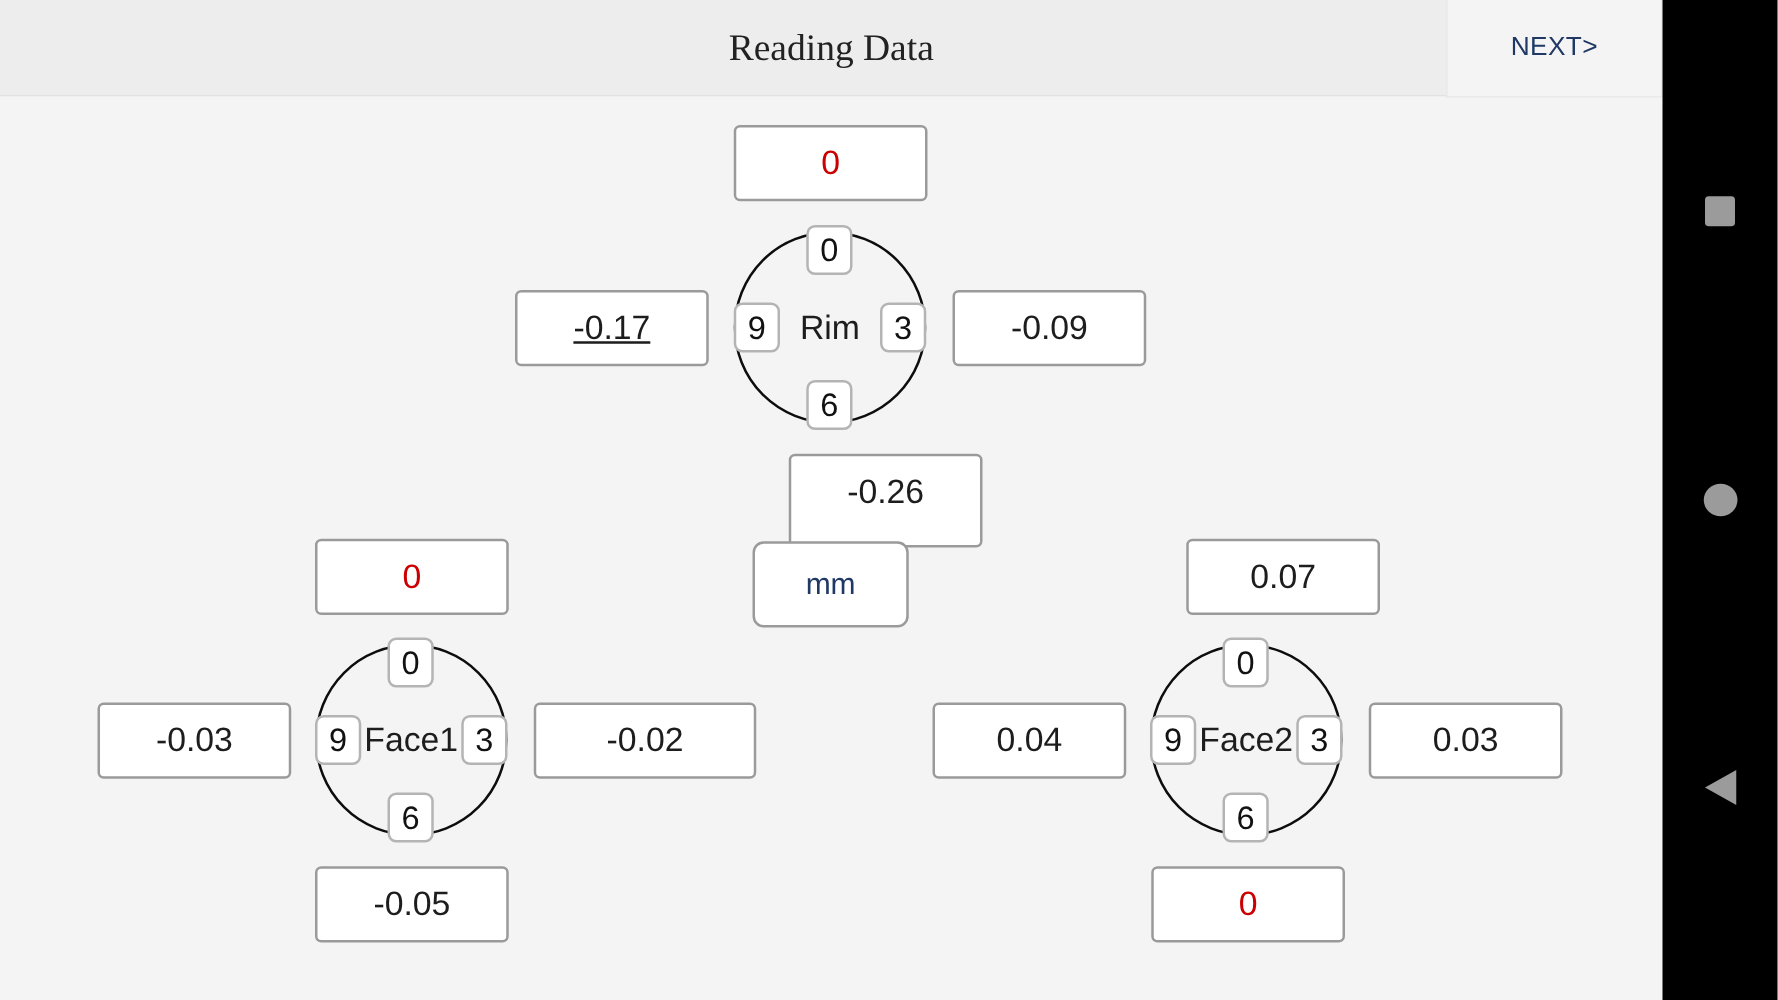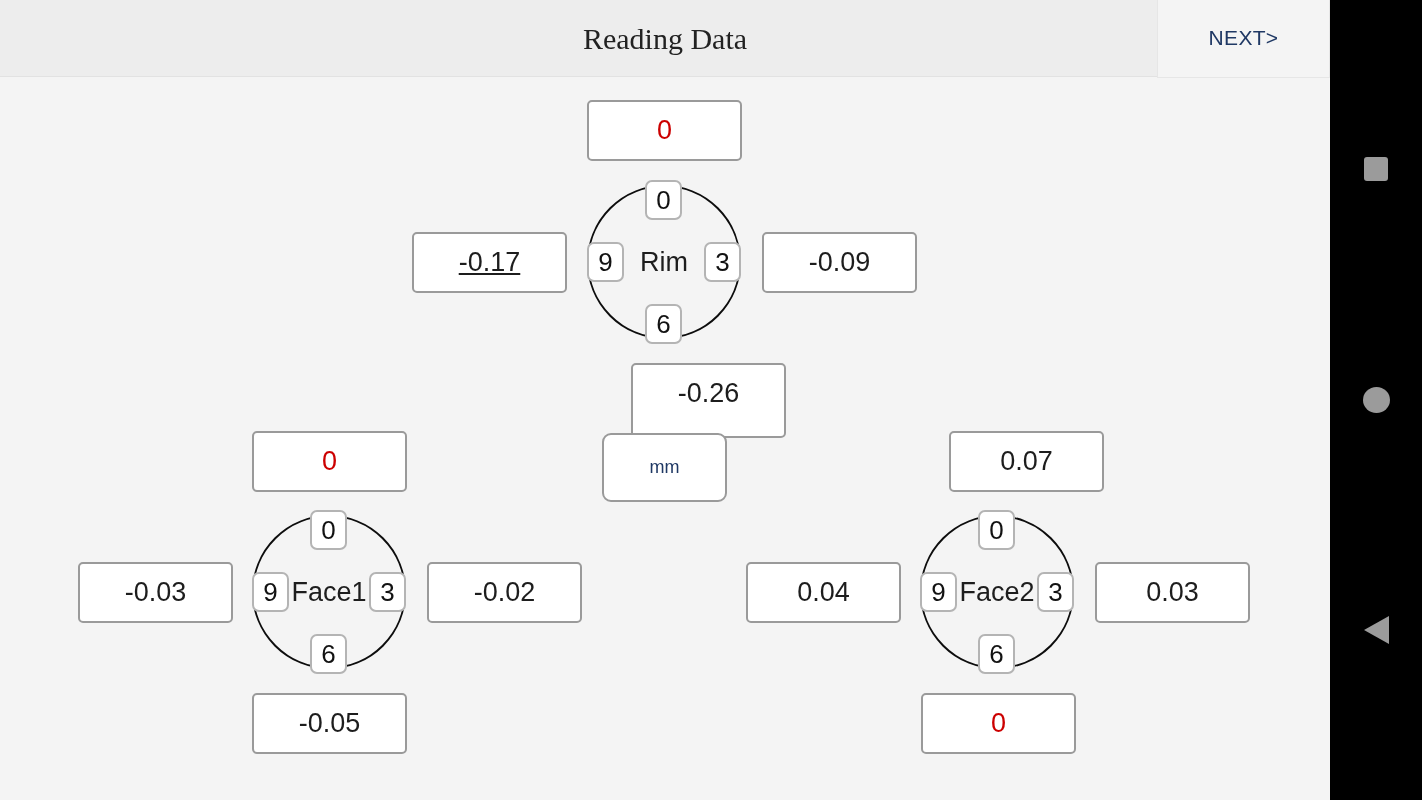--- a/index.html
+++ b/index.html
@@ -94,21 +94,21 @@
   .vbox.red { color: #cc0000; }
 
   
   .unit-btn {
     position: absolute;
     background: #ffffff;
     border: 2px solid #9a9a9a;
     border-radius: 9px;
     box-sizing: border-box;
     text-align: center;
-    font-size: 18px;
+    font-size: 24px;
     color: #1f3864;
     font-family: "Liberation Sans", sans-serif;
     white-space: nowrap;
     cursor: pointer;
   }
 
   
   .dial {
     position: absolute;
     width: 154px;
@@ -238,21 +238,21 @@
   </div>
 
   <div class="unit-btn" style="left:602px; top:433px; width:125px; height:69px; line-height:65px;">mm</div>
 
   <div>
 
     <div class="vbox red" style="left:252px; top:431px; width:155px; height:61px; line-height:57px;">0</div>
 
     <div class="vbox" style="left:78px; top:562px; width:155px; height:61px; line-height:57px;">-0.03</div>
 
-    <div class="vbox" style="left:427px; top:562px; width:155px; height:61px; line-height:57px;">-0.02</div>
+    <div class="vbox" style="left:427px; top:562px; width:178px; height:61px; line-height:57px;">-0.02</div>
 
     <div class="vbox" style="left:252px; top:693px; width:155px; height:61px; line-height:57px;">-0.05</div>
 
     <div class="dial" style="left:252px; top:510px;">
       <div class="dial-ring"></div>
       <div class="dial-name">Face1</div>
       <div class="tick t0">0</div>
       <div class="tick t3">3</div>
       <div class="tick t6">6</div>
       <div class="tick t9">9</div>

